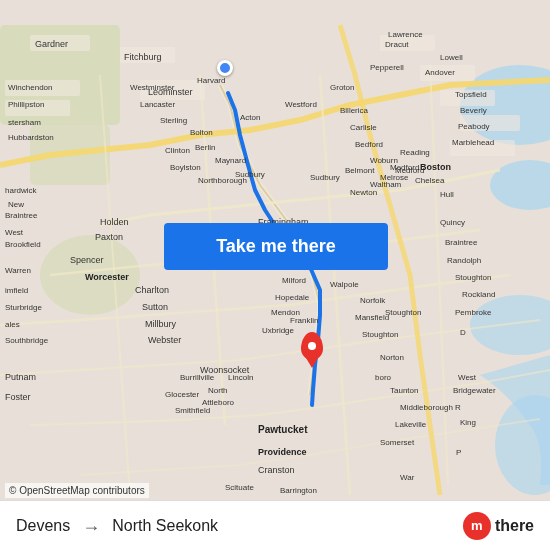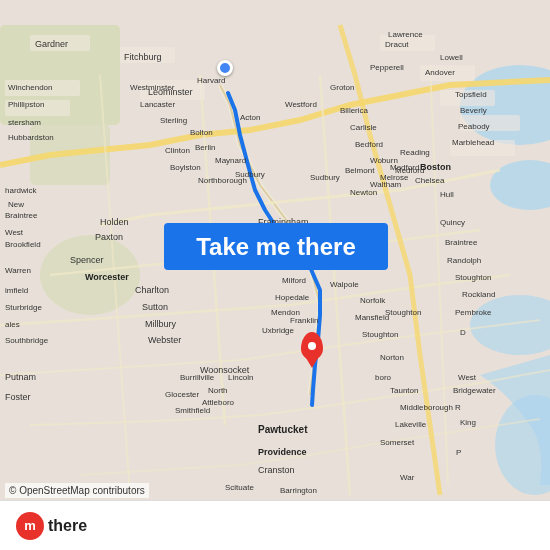--- a/index.html
+++ b/index.html
@@ -33,21 +33,21 @@
     #take-me-there-btn {
       position: absolute;
       top: 223px;
       left: 164px;
       width: 224px;
       height: 47px;
       background-color: #1a73e8;
       border: none;
       border-radius: 4px;
       color: white;
-      font-size: 24px;
+      font-size: 18px;
       font-weight: bold;
       cursor: pointer;
       display: flex;
       align-items: center;
       justify-content: center;
       z-index: 10;
     }
 
     
     #attribution {
@@ -357,19 +357,24 @@
       <div class="dest-pin-dot"></div>
     </div>
     <div class="dest-pin-tip"></div>
   </div>
 
   <button id="take-me-there-btn">Take me there</button>
 
   <div id="attribution">© OpenStreetMap contributors</div>
 
   <div id="bottom-bar">
+    <div class="location-from">
+      <span class="location-name">Devens</span>
+      <span class="arrow-icon">→</span>
+      <span class="location-name">North Seekonk</span>
+    </div>
     <div class="moovit-logo">
       <div class="moovit-icon">m</div>
       <span class="moovit-text">there</span>
     </div>
   </div>
 
 </div>
 
 </body></html>

